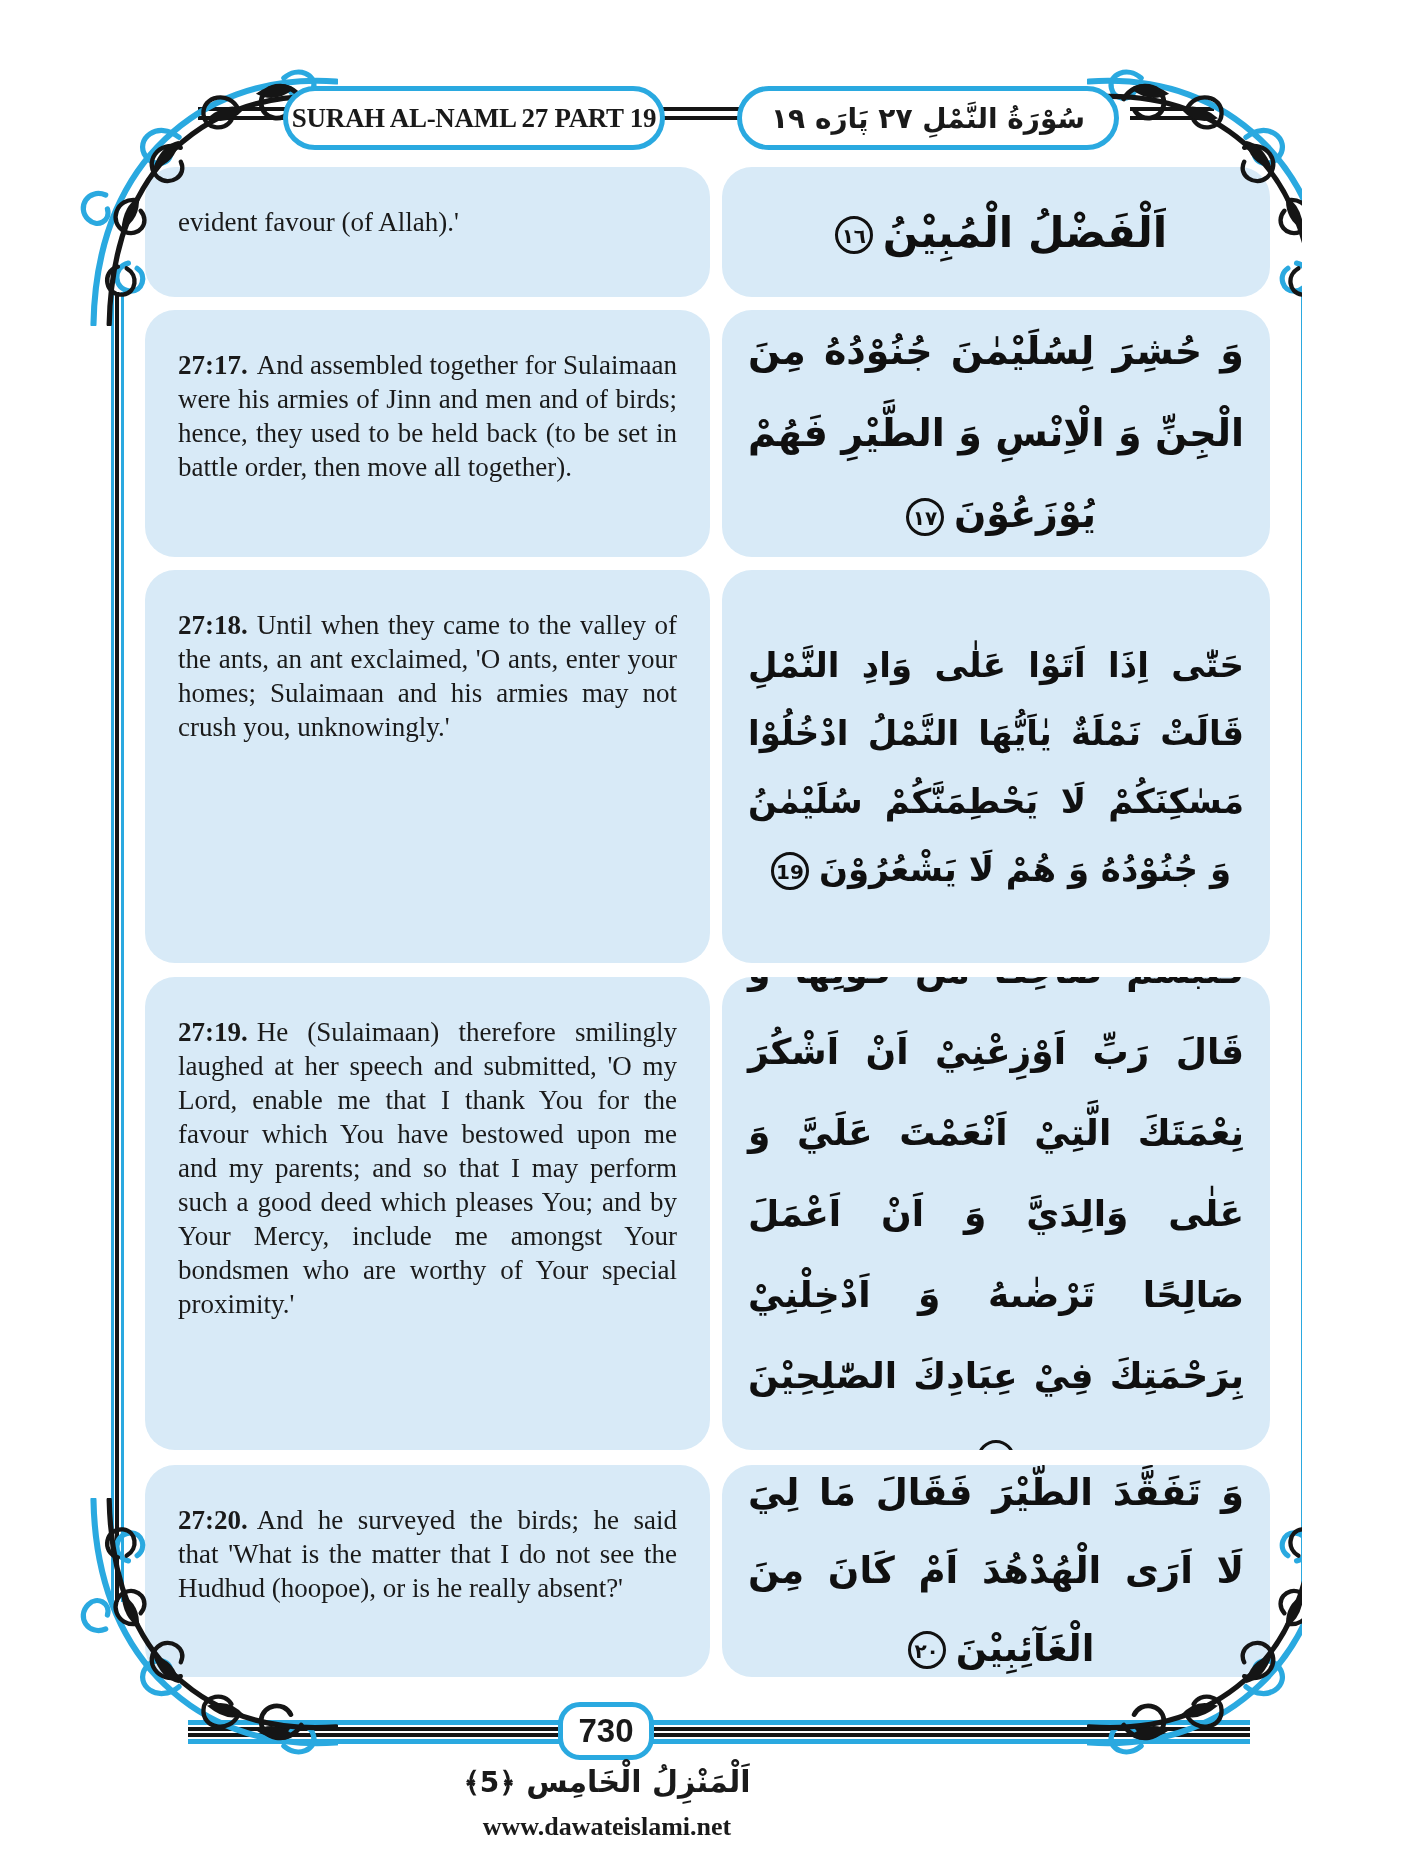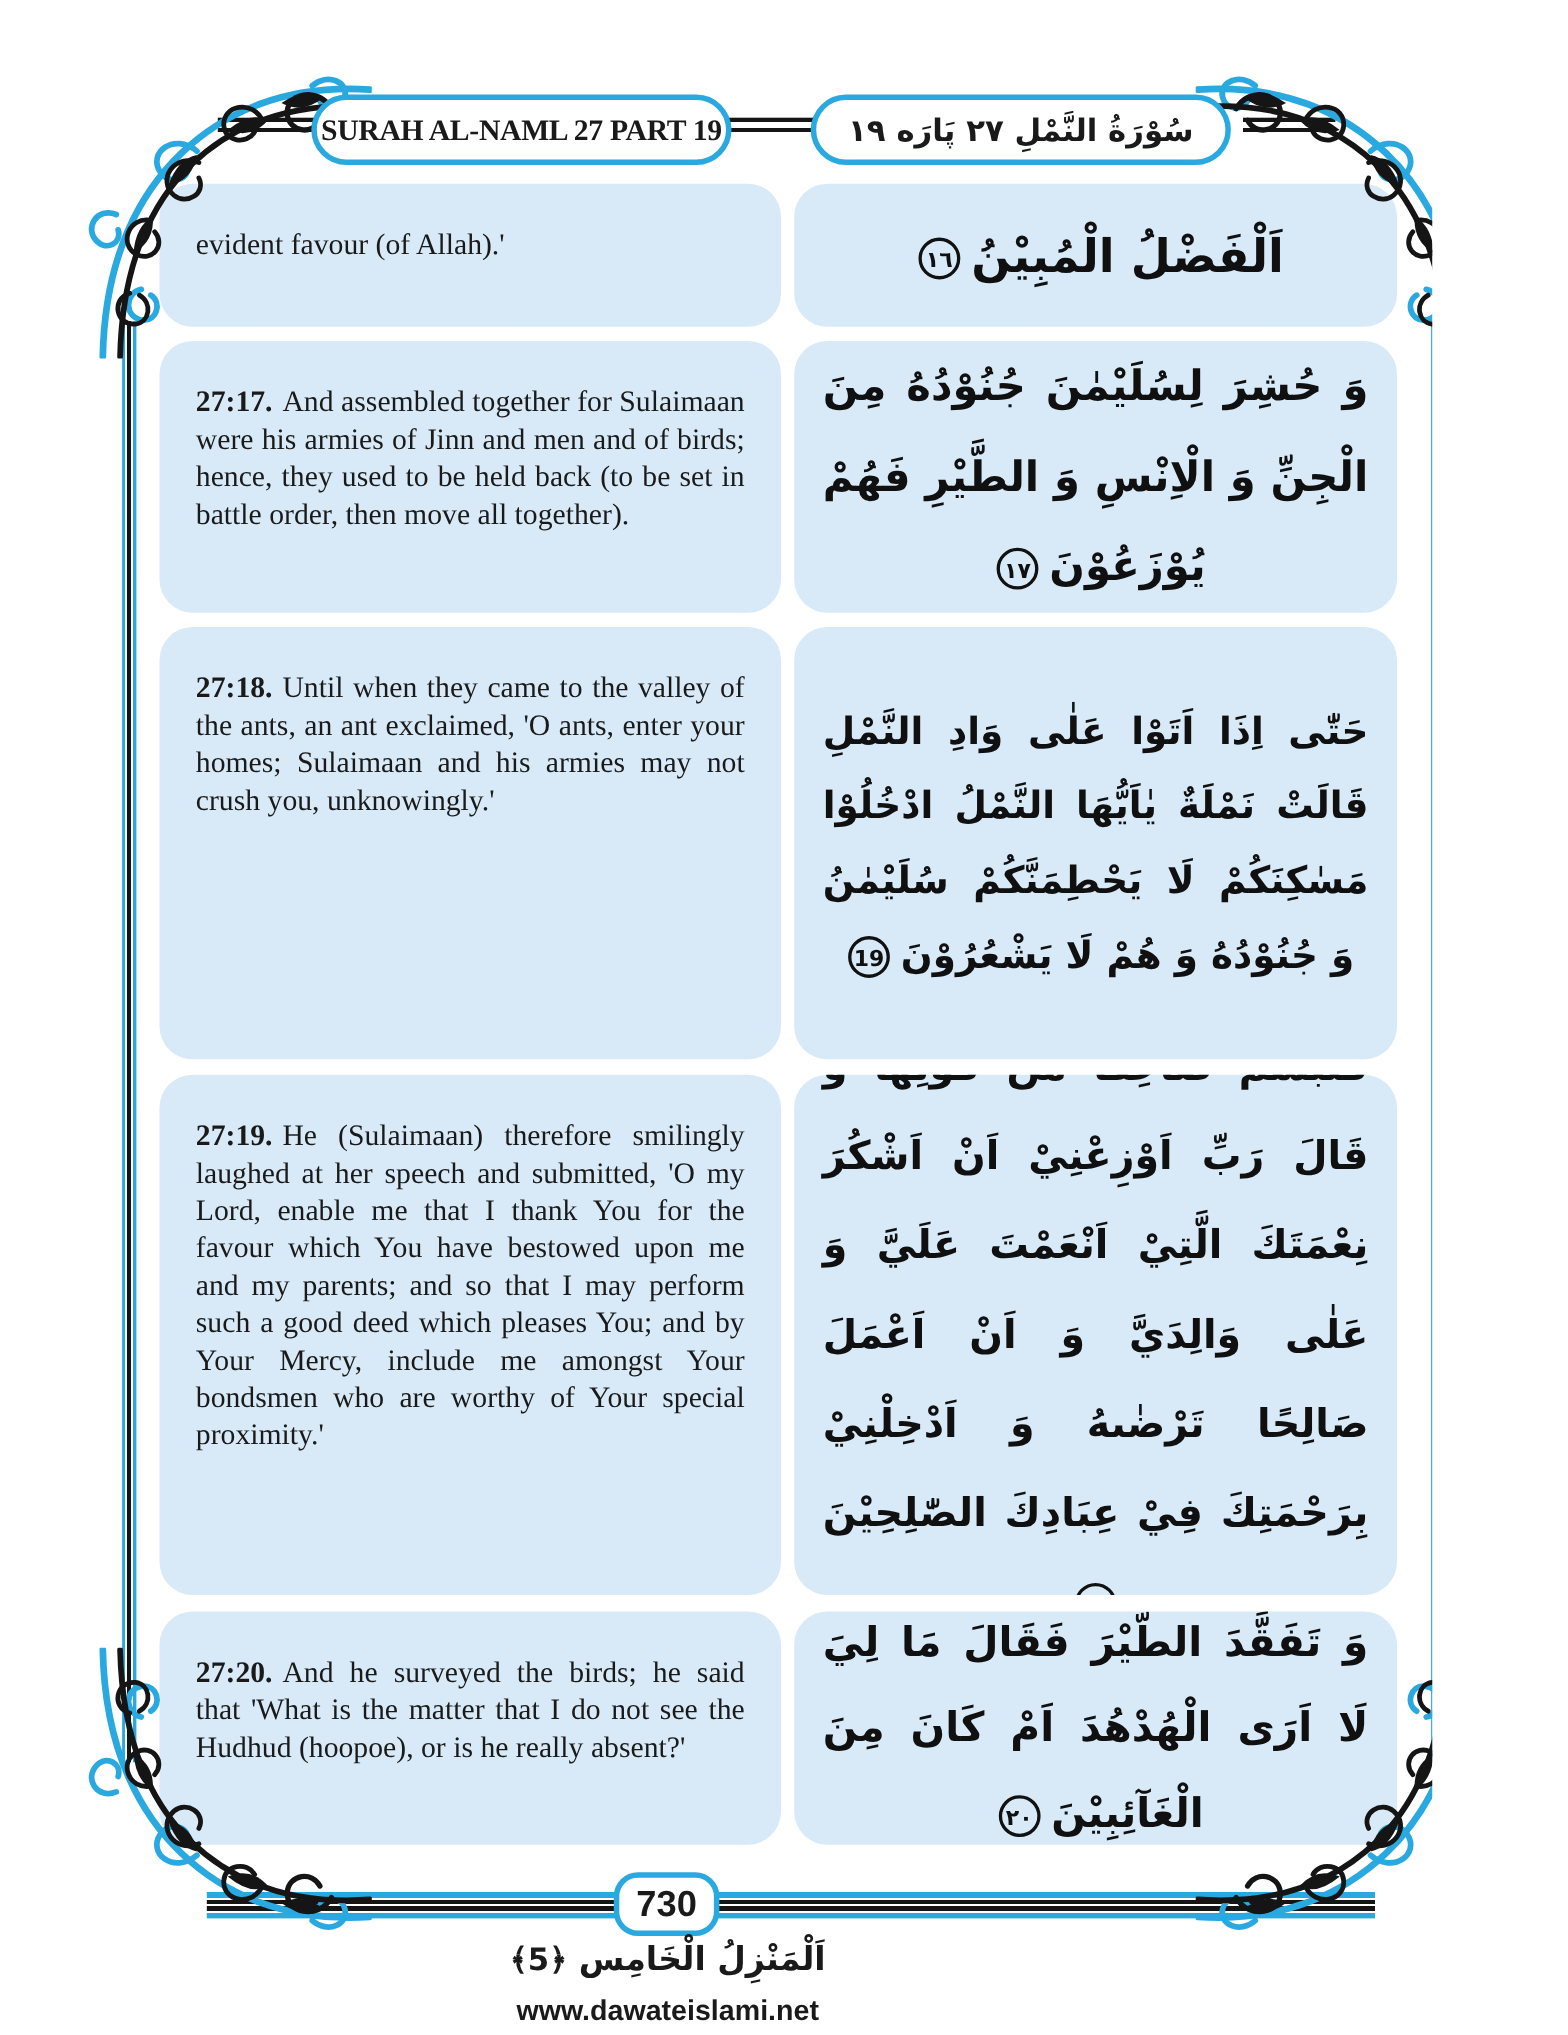--- a/index.html
+++ b/index.html
@@ -73,21 +73,21 @@
 
   
   .page-pill{position:absolute;left:558px;top:1702px;width:96px;height:58px;background:#fff;
     border:5px solid var(--blue);border-radius:22px;display:flex;align-items:center;
     justify-content:center;z-index:3;font-family:"Liberation Sans",sans-serif;
     font-weight:bold;font-size:33px;box-sizing:border-box;}
   .manzil{position:absolute;left:432px;width:350px;top:1764px;text-align:center;direction:rtl;
     font-family:"DejaVu Sans",sans-serif;font-weight:bold;font-size:30px;z-index:3;}
   .manzil .num{font-size:28px;}
   .site{position:absolute;left:432px;width:350px;top:1812px;text-align:center;
-    font-family:Liberation Sans, sans-serif;font-weight:bold;font-size:26px;z-index:3;}
+    font-family:Liberation Serif, serif;font-weight:bold;font-size:26px;z-index:3;}
 </style>
 </head>
 <body>
 
 <div class="page">
 
   <div class="vborder vb-left"></div>
   <div class="vborder vb-right"></div>
   <div class="hline hl-left"></div>
   <div class="hline hl-mid"></div>

